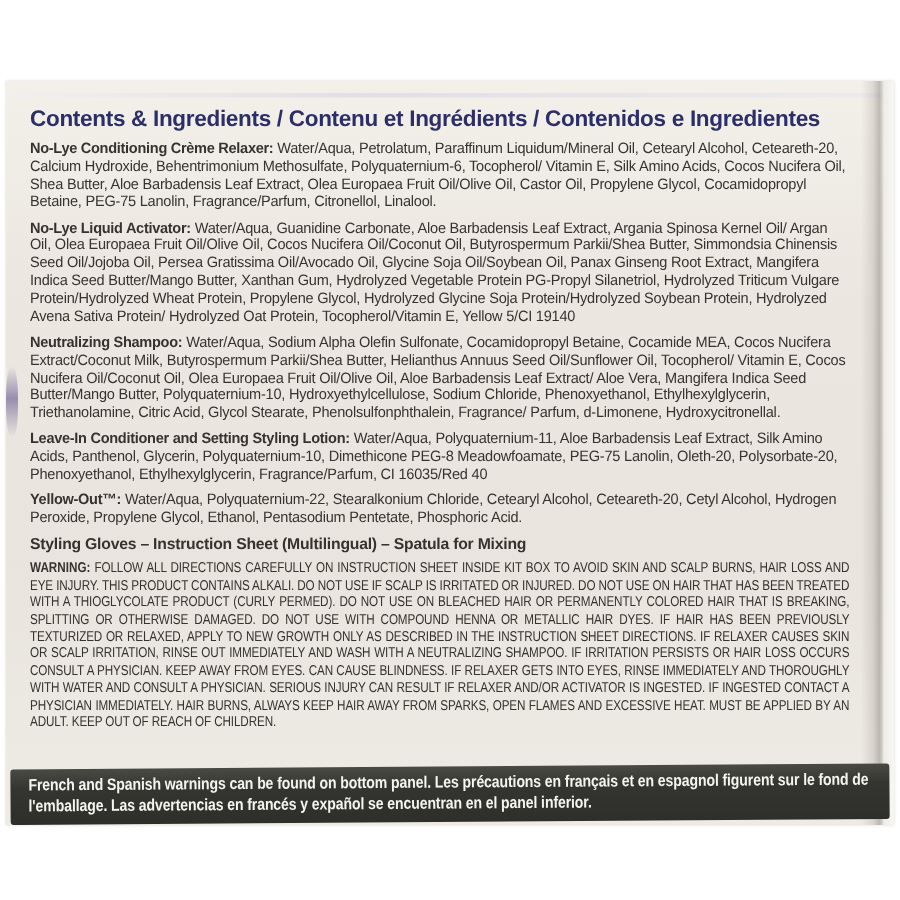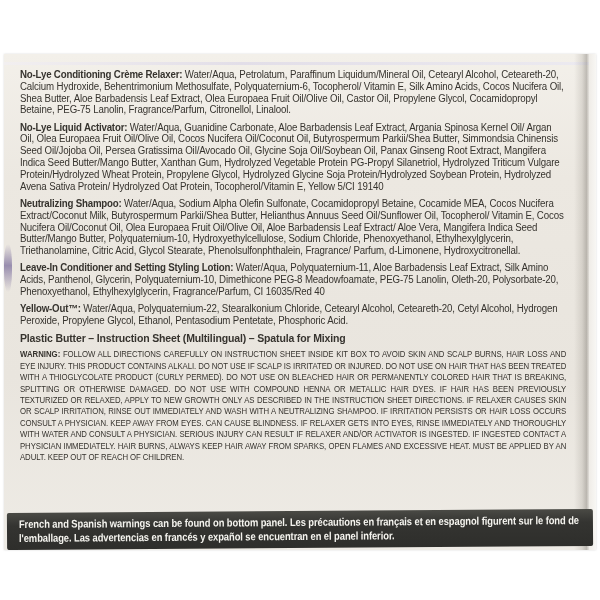--- a/index.html
+++ b/index.html
@@ -78,32 +78,33 @@
   }
 </style>
 </head>
 <body>
 
 <div class="panel">
   <div class="top-strip"></div>
   <div class="top-strip-lite"></div>
 
   <div class="content">
+    <h1 class="hdr">Contents &amp; Ingredients / Contenu et Ingrédients / Contenidos e Ingredientes</h1>
 
     <p class="ing"><b>No-Lye Conditioning Crème Relaxer:</b> <span>Water/Aqua, Petrolatum, Paraffinum Liquidum/Mineral Oil, Cetearyl Alcohol, Ceteareth-20, Calcium Hydroxide, Behentrimonium Methosulfate, Polyquaternium-6, Tocopherol/ Vitamin E, Silk Amino Acids, Cocos Nucifera Oil, Shea Butter, Aloe Barbadensis Leaf Extract, Olea Europaea Fruit Oil/Olive Oil, Castor Oil, Propylene Glycol, Cocamidopropyl Betaine, PEG-75 Lanolin, Fragrance/Parfum, Citronellol, Linalool.</span></p>
 
     <p class="ing"><b>No-Lye Liquid Activator:</b> <span>Water/Aqua, Guanidine Carbonate, Aloe Barbadensis Leaf Extract, Argania Spinosa Kernel Oil/ Argan Oil, Olea Europaea Fruit Oil/Olive Oil, Cocos Nucifera Oil/Coconut Oil, Butyrospermum Parkii/Shea Butter, Simmondsia Chinensis Seed Oil/Jojoba Oil, Persea Gratissima Oil/Avocado Oil, Glycine Soja Oil/Soybean Oil, Panax Ginseng Root Extract, Mangifera Indica Seed Butter/Mango Butter, Xanthan Gum, Hydrolyzed Vegetable Protein PG-Propyl Silanetriol, Hydrolyzed Triticum Vulgare Protein/Hydrolyzed Wheat Protein, Propylene Glycol, Hydrolyzed Glycine Soja Protein/Hydrolyzed Soybean Protein, Hydrolyzed Avena Sativa Protein/ Hydrolyzed Oat Protein, Tocopherol/Vitamin E, Yellow 5/CI 19140</span></p>
 
     <p class="ing"><b>Neutralizing Shampoo:</b> <span>Water/Aqua, Sodium Alpha Olefin Sulfonate, Cocamidopropyl Betaine, Cocamide MEA, Cocos Nucifera Extract/Coconut Milk, Butyrospermum Parkii/Shea Butter, Helianthus Annuus Seed Oil/Sunflower Oil, Tocopherol/ Vitamin E, Cocos Nucifera Oil/Coconut Oil, Olea Europaea Fruit Oil/Olive Oil, Aloe Barbadensis Leaf Extract/ Aloe Vera, Mangifera Indica Seed Butter/Mango Butter, Polyquaternium-10, Hydroxyethylcellulose, Sodium Chloride, Phenoxyethanol, Ethylhexylglycerin, Triethanolamine, Citric Acid, Glycol Stearate, Phenolsulfonphthalein,  Fragrance/ Parfum, d-Limonene, Hydroxycitronellal.</span></p>
 
     <p class="ing"><b>Leave-In Conditioner and Setting Styling Lotion:</b> <span>Water/Aqua, Polyquaternium-11, Aloe Barbadensis Leaf Extract, Silk Amino Acids, Panthenol, Glycerin, Polyquaternium-10, Dimethicone PEG-8 Meadowfoamate, PEG-75 Lanolin, Oleth-20, Polysorbate-20, Phenoxyethanol, Ethylhexylglycerin, Fragrance/Parfum, CI 16035/Red 40</span></p>
 
     <p class="ing"><b>Yellow-Out™:</b> <span>Water/Aqua, Polyquaternium-22, Stearalkonium Chloride, Cetearyl Alcohol, Ceteareth-20, Cetyl Alcohol, Hydrogen Peroxide, Propylene Glycol, Ethanol, Pentasodium Pentetate, Phosphoric Acid.</span></p>
 
-    <p class="kit">Plastic Butter – Instruction Sheet (Multilingual) – Spatula for Mixing</p>
+    <p class="kit">Styling Gloves – Instruction Sheet (Multilingual) – Spatula for Mixing</p>
 
     <p class="warn"><b>WARNING:</b> <span>FOLLOW ALL DIRECTIONS CAREFULLY ON INSTRUCTION SHEET INSIDE KIT BOX TO AVOID SKIN AND SCALP BURNS, HAIR LOSS AND EYE INJURY. THIS PRODUCT CONTAINS ALKALI. DO NOT USE IF SCALP IS IRRITATED OR INJURED. DO NOT USE ON HAIR THAT HAS BEEN TREATED WITH A THIOGLYCOLATE PRODUCT (CURLY PERMED). DO NOT USE ON BLEACHED HAIR OR PERMANENTLY COLORED HAIR THAT IS BREAKING, SPLITTING OR OTHERWISE DAMAGED. DO NOT USE WITH COMPOUND HENNA OR METALLIC HAIR DYES. IF HAIR HAS BEEN PREVIOUSLY TEXTURIZED OR RELAXED, APPLY TO NEW GROWTH ONLY AS DESCRIBED IN THE INSTRUCTION SHEET DIRECTIONS. IF RELAXER CAUSES SKIN OR SCALP IRRITATION, RINSE OUT IMMEDIATELY AND WASH WITH A NEUTRALIZING SHAMPOO. IF IRRITATION PERSISTS OR HAIR LOSS OCCURS CONSULT A PHYSICIAN. KEEP AWAY FROM EYES. CAN CAUSE BLINDNESS. IF RELAXER GETS INTO EYES, RINSE IMMEDIATELY AND THOROUGHLY WITH WATER AND CONSULT A PHYSICIAN. SERIOUS INJURY CAN RESULT IF RELAXER AND/OR ACTIVATOR IS INGESTED. IF INGESTED CONTACT A PHYSICIAN IMMEDIATELY. HAIR BURNS, ALWAYS KEEP HAIR AWAY FROM SPARKS, OPEN FLAMES AND EXCESSIVE HEAT. MUST BE APPLIED BY AN ADULT. KEEP OUT OF REACH OF CHILDREN.</span></p>
   </div>
 
   <div class="smudge"></div>
   <div class="fold-shadow"></div>
   <div class="edge-lite"></div>
 
   <div class="footer-bar">
     <p>French and Spanish warnings can be found on bottom panel. Les précautions en français et en espagnol figurent sur le fond de l'emballage. Las advertencias en francés y expañol se encuentran en el panel inferior.</p>

